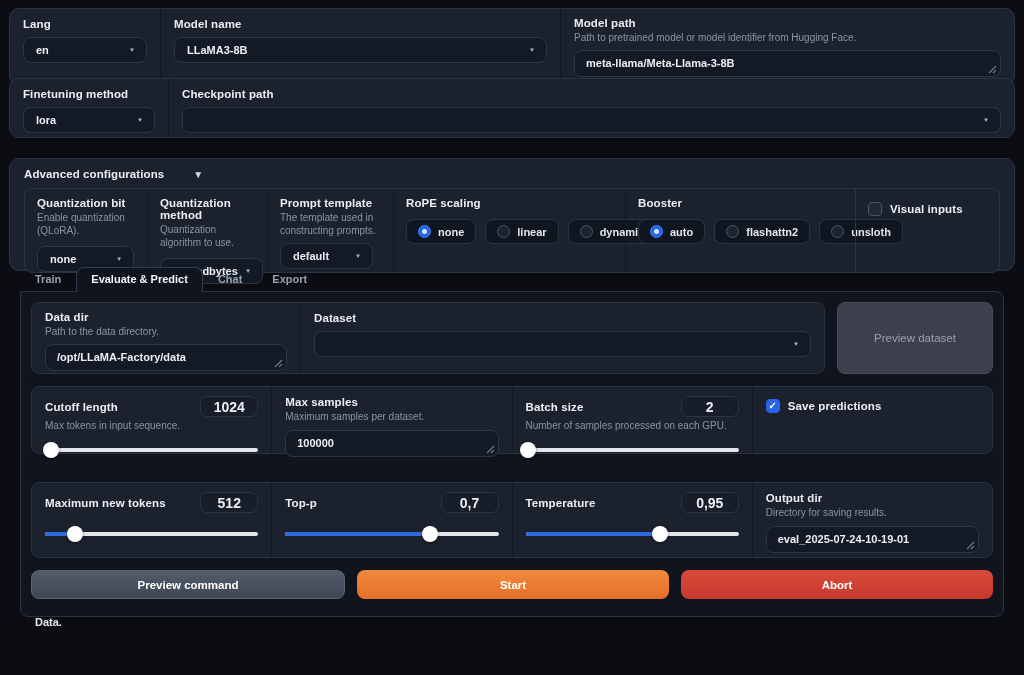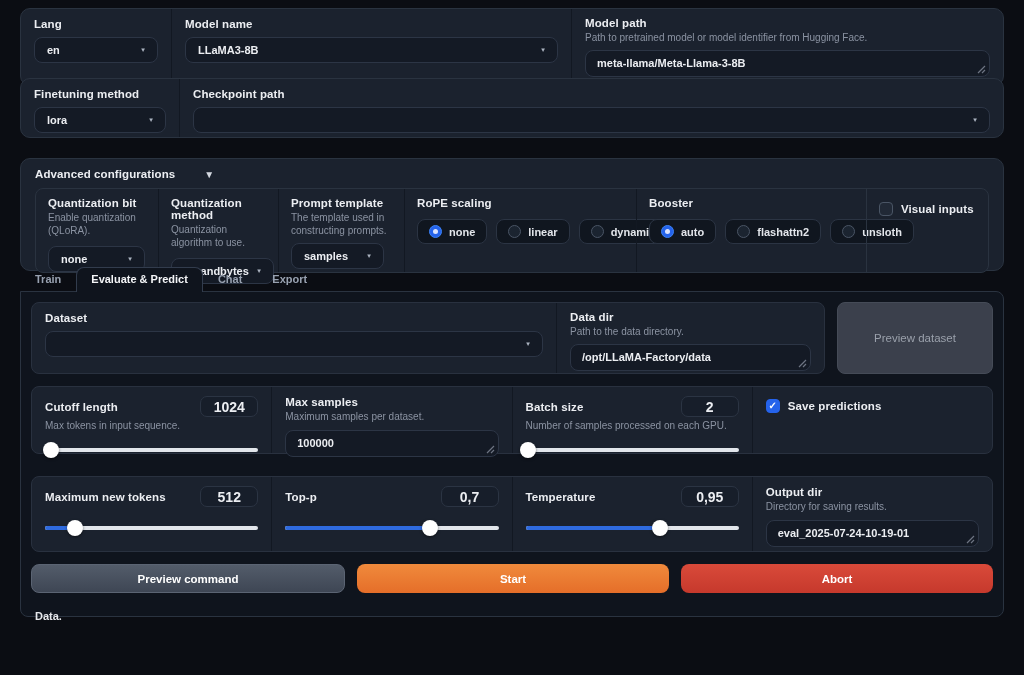--- a/index.html
+++ b/index.html
@@ -9,21 +9,21 @@
     font-family:"Liberation Sans", sans-serif;
     color:#e8eaee;
     overflow:hidden;
     position:relative;
   }
   .page { position:absolute; inset:0; }
 
   
   .panel {
     position:relative;
-    margin:0 20px;
+    margin:0 9px;
     background:#1b222e;
     border:1px solid #2a3340;
     border-radius:10px;
   }
   .cols { display:flex; height:100%; }
   .col { padding:9px 13px; position:relative; }
   .col + .col { border-left:1px solid #121822; }
   .lbl { font-size:11.5px; font-weight:700; color:#eceef2; letter-spacing:.1px; }
   .info { font-size:10px; color:#8b93a2; margin-top:3px; line-height:1.25; }
   .dropdown {
@@ -139,21 +139,21 @@
   .row1 .group { flex:1; }
   .row1 .c-datadir { width:268px; padding-top:8px; }
   .row1 .c-datadir .textbox { margin-top:5px; }
   .row1 .c-dataset { flex:1; }
   .btn-preview-dataset {
     width:156px; border-radius:8px; background:#3b404c; border:1px solid #454b57;
     color:#9aa0ab; font-size:11.5px; font-weight:400;
     display:flex; align-items:center; justify-content:center; cursor:not-allowed;
   }
   .row2 { margin-top:12px; height:68px; }
-  .row3 { margin-top:22px; height:76px;border-radius:8px; }
+  .row3 { margin-top:28px; height:76px;border-radius:8px; }
   .row2 .col, .row3 .col { flex:1; }
   .row2 .textbox, .row3 .textbox { margin-top:6px; }
   .c-savepred { padding-top:12px !important; }
   .row3 .slider { margin-top:13px; }
 
   .btns { display:flex; gap:12px; margin-top:12px; height:29px; }
   .btn {
     flex:1; border:none; border-radius:8px; cursor:pointer;
     font-family:inherit; font-size:11.5px; font-weight:700; color:#ffffff;
     display:flex; align-items:center; justify-content:center;
@@ -236,21 +236,21 @@
         <div class="info">Quantization algorithm to use.</div>
         <div class="dropdown">
           <span>bitsandbytes</span>
           <span class="caret">▼</span>
         </div>
       </div>
       <div class="col c-ptmpl">
         <div class="lbl">Prompt template</div>
         <div class="info">The template used in constructing prompts.</div>
         <div class="dropdown">
-          <span>samples</span>
+          <span>default</span>
           <span class="caret">▼</span>
         </div>
       </div>
       <div class="col c-rope">
         <div class="lbl">RoPE scaling</div>
         <div class="pill-row">
           <div class="pill">
             <span class="radio selected"></span>
             <span>none</span>
           </div>
@@ -294,37 +294,37 @@
     <div class="tab">Train</div>
     <div class="tab active">Evaluate &amp; Predict</div>
     <div class="tab">Chat</div>
     <div class="tab">Export</div>
   </div>
 
   <div class="tabpanel">
 
     <div class="row1">
       <div class="group">
-        <div class="col c-dataset">
-          <div class="lbl">Dataset</div>
-          <div class="dropdown">
-            <span></span>
-            <span class="caret">▼</span>
-          </div>
-        </div>
         <div class="col c-datadir">
           <div class="lbl">Data dir</div>
           <div class="info">Path to the data directory.</div>
           <div class="textbox">
             <span>/opt/LLaMA-Factory/data</span>
             <svg class="resize" width="9" height="9" viewBox="0 0 9 9">
                 <path d="M8 1 L1 8 M8 5 L5 8" stroke="#8b93a2" stroke-width="1.2" fill="none"></path>
               </svg>
           </div>
         </div>
+        <div class="col c-dataset">
+          <div class="lbl">Dataset</div>
+          <div class="dropdown">
+            <span></span>
+            <span class="caret">▼</span>
+          </div>
+        </div>
       </div>
       <div class="btn-preview-dataset">Preview dataset</div>
     </div>
 
     <div class="group row2">
       <div class="col">
         <div class="label-row">
           <span class="lbl">Cutoff length</span>
           <span class="numbox">1024</span>
         </div>

